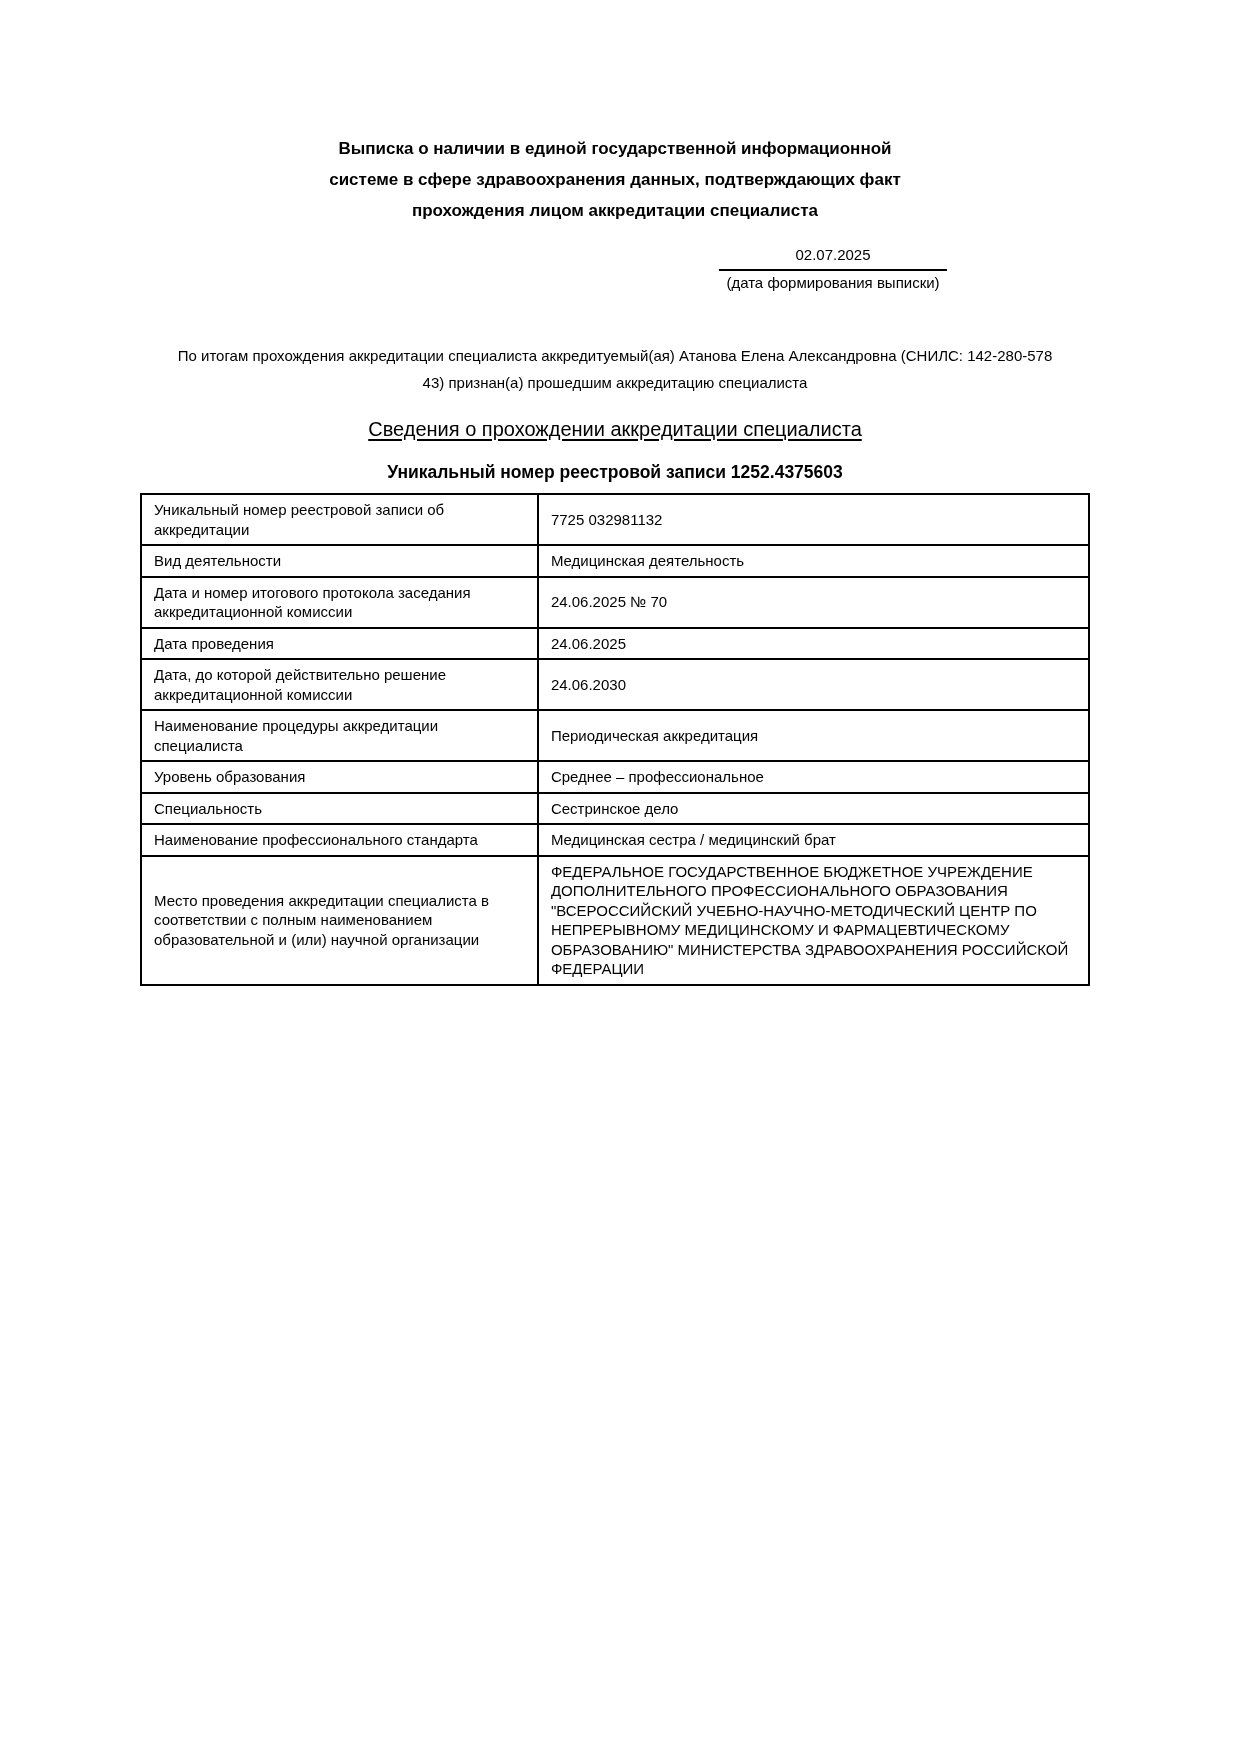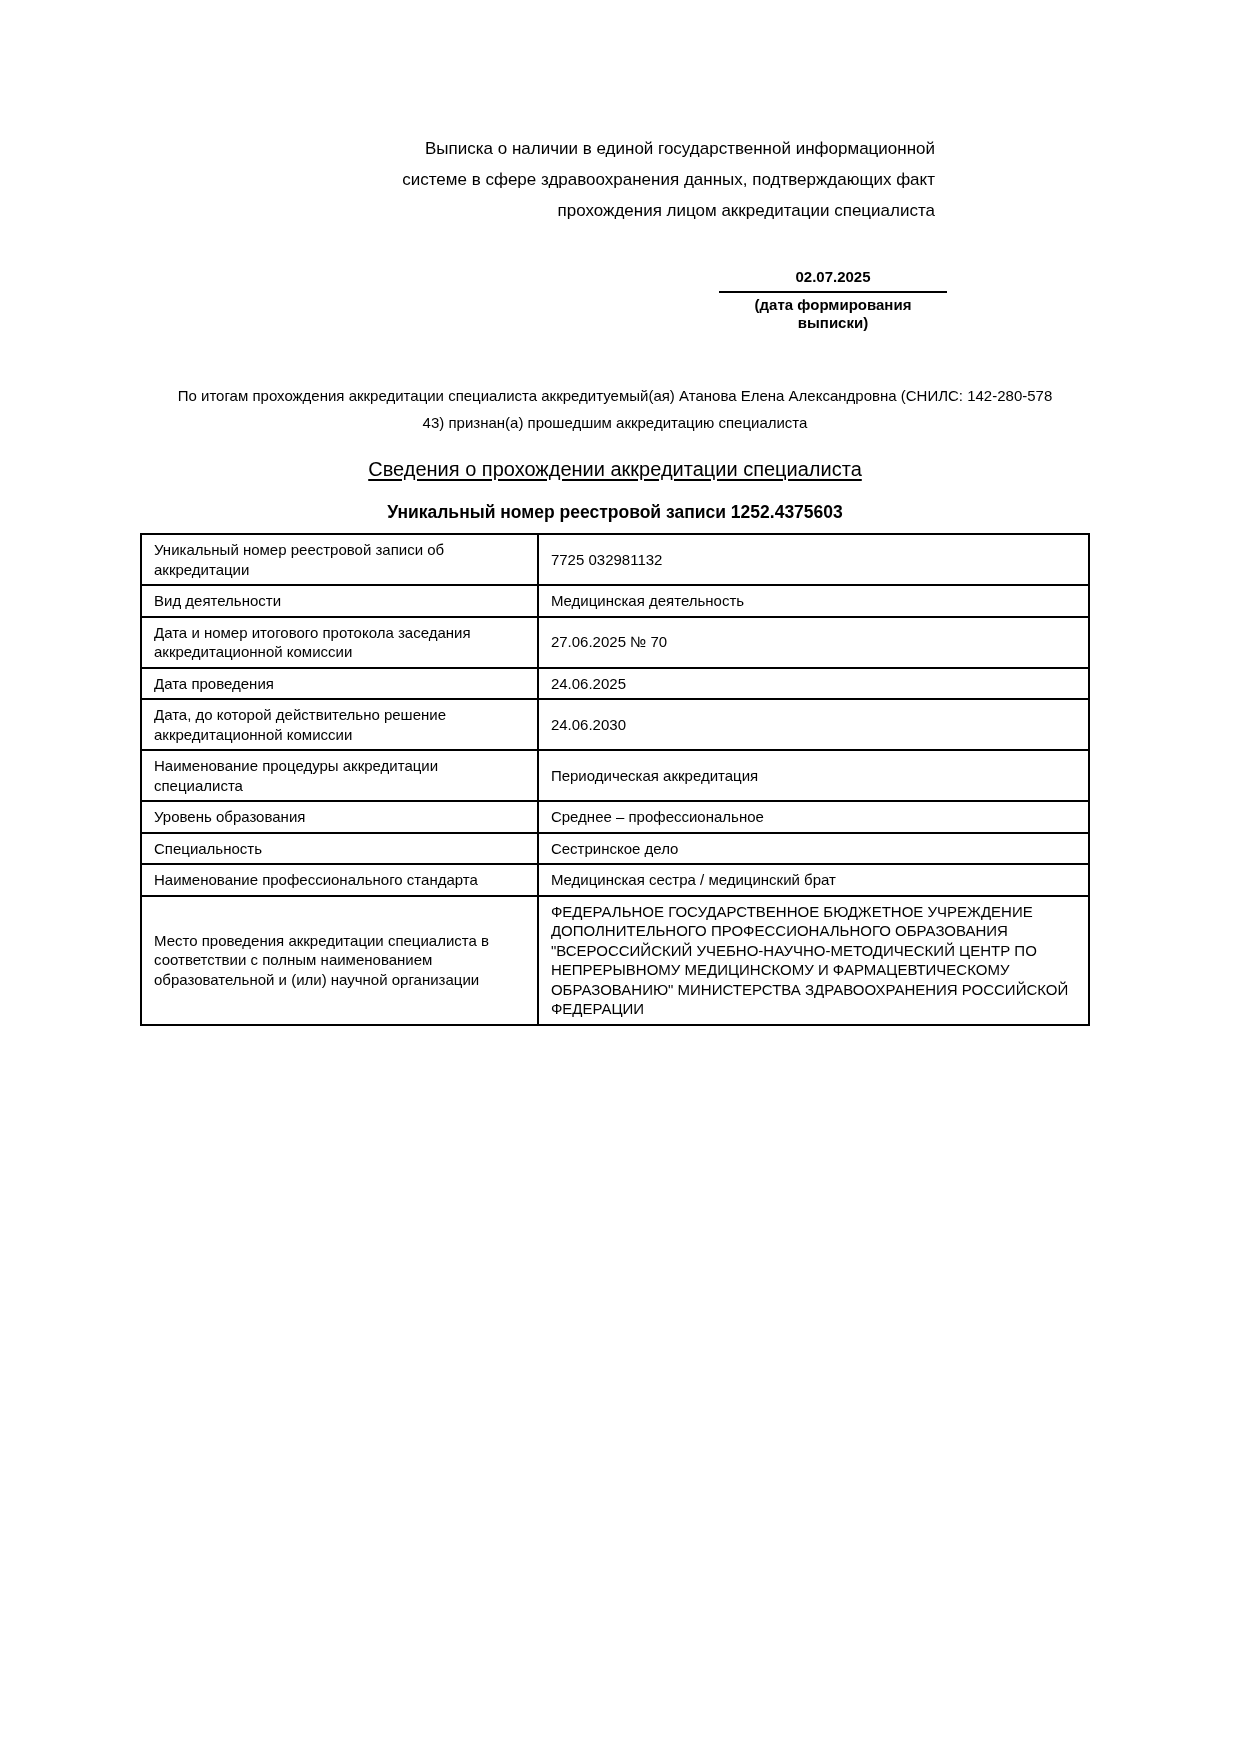--- a/index.html
+++ b/index.html
@@ -12,30 +12,29 @@
   }
   .page {
     width: 1240px; height: 1755px;
     padding: 0 150px 0 140px;
     background: #ffffff;
     overflow: hidden;
   }
   .doc-title {
     margin: 133px auto 16px auto;
     width: 640px;
-    text-align: right;
+    text-align: center;
     font-size: 17px;
-    font-weight: normal;
+    font-weight: bold;
     line-height: 31px;
   }
   .date-block {
     width: 228px;
-    margin: 42px 143px 0 auto; 
+    margin: 20px 143px 0 auto; 
     text-align: center;
-    font-weight: bold;
   }
   .date-value {
     font-size: 15px;
     line-height: 18px;
     padding-bottom: 5px;
     border-bottom: 2px solid #000000;
   }
   .date-caption {
     font-size: 15px;
     line-height: 18px;
@@ -109,21 +108,21 @@
       <tr>
         <td class="label-col">Уникальный номер реестровой записи об аккредитации</td>
         <td class="value-col">7725 032981132</td>
       </tr>
       <tr>
         <td class="label-col">Вид деятельности</td>
         <td class="value-col">Медицинская деятельность</td>
       </tr>
       <tr>
         <td class="label-col">Дата и номер итогового протокола заседания аккредитационной комиссии</td>
-        <td class="value-col">27.06.2025 № 70</td>
+        <td class="value-col">24.06.2025 № 70</td>
       </tr>
       <tr>
         <td class="label-col">Дата проведения</td>
         <td class="value-col">24.06.2025</td>
       </tr>
       <tr>
         <td class="label-col">Дата, до которой действительно решение аккредитационной комиссии</td>
         <td class="value-col">24.06.2030</td>
       </tr>
       <tr>

